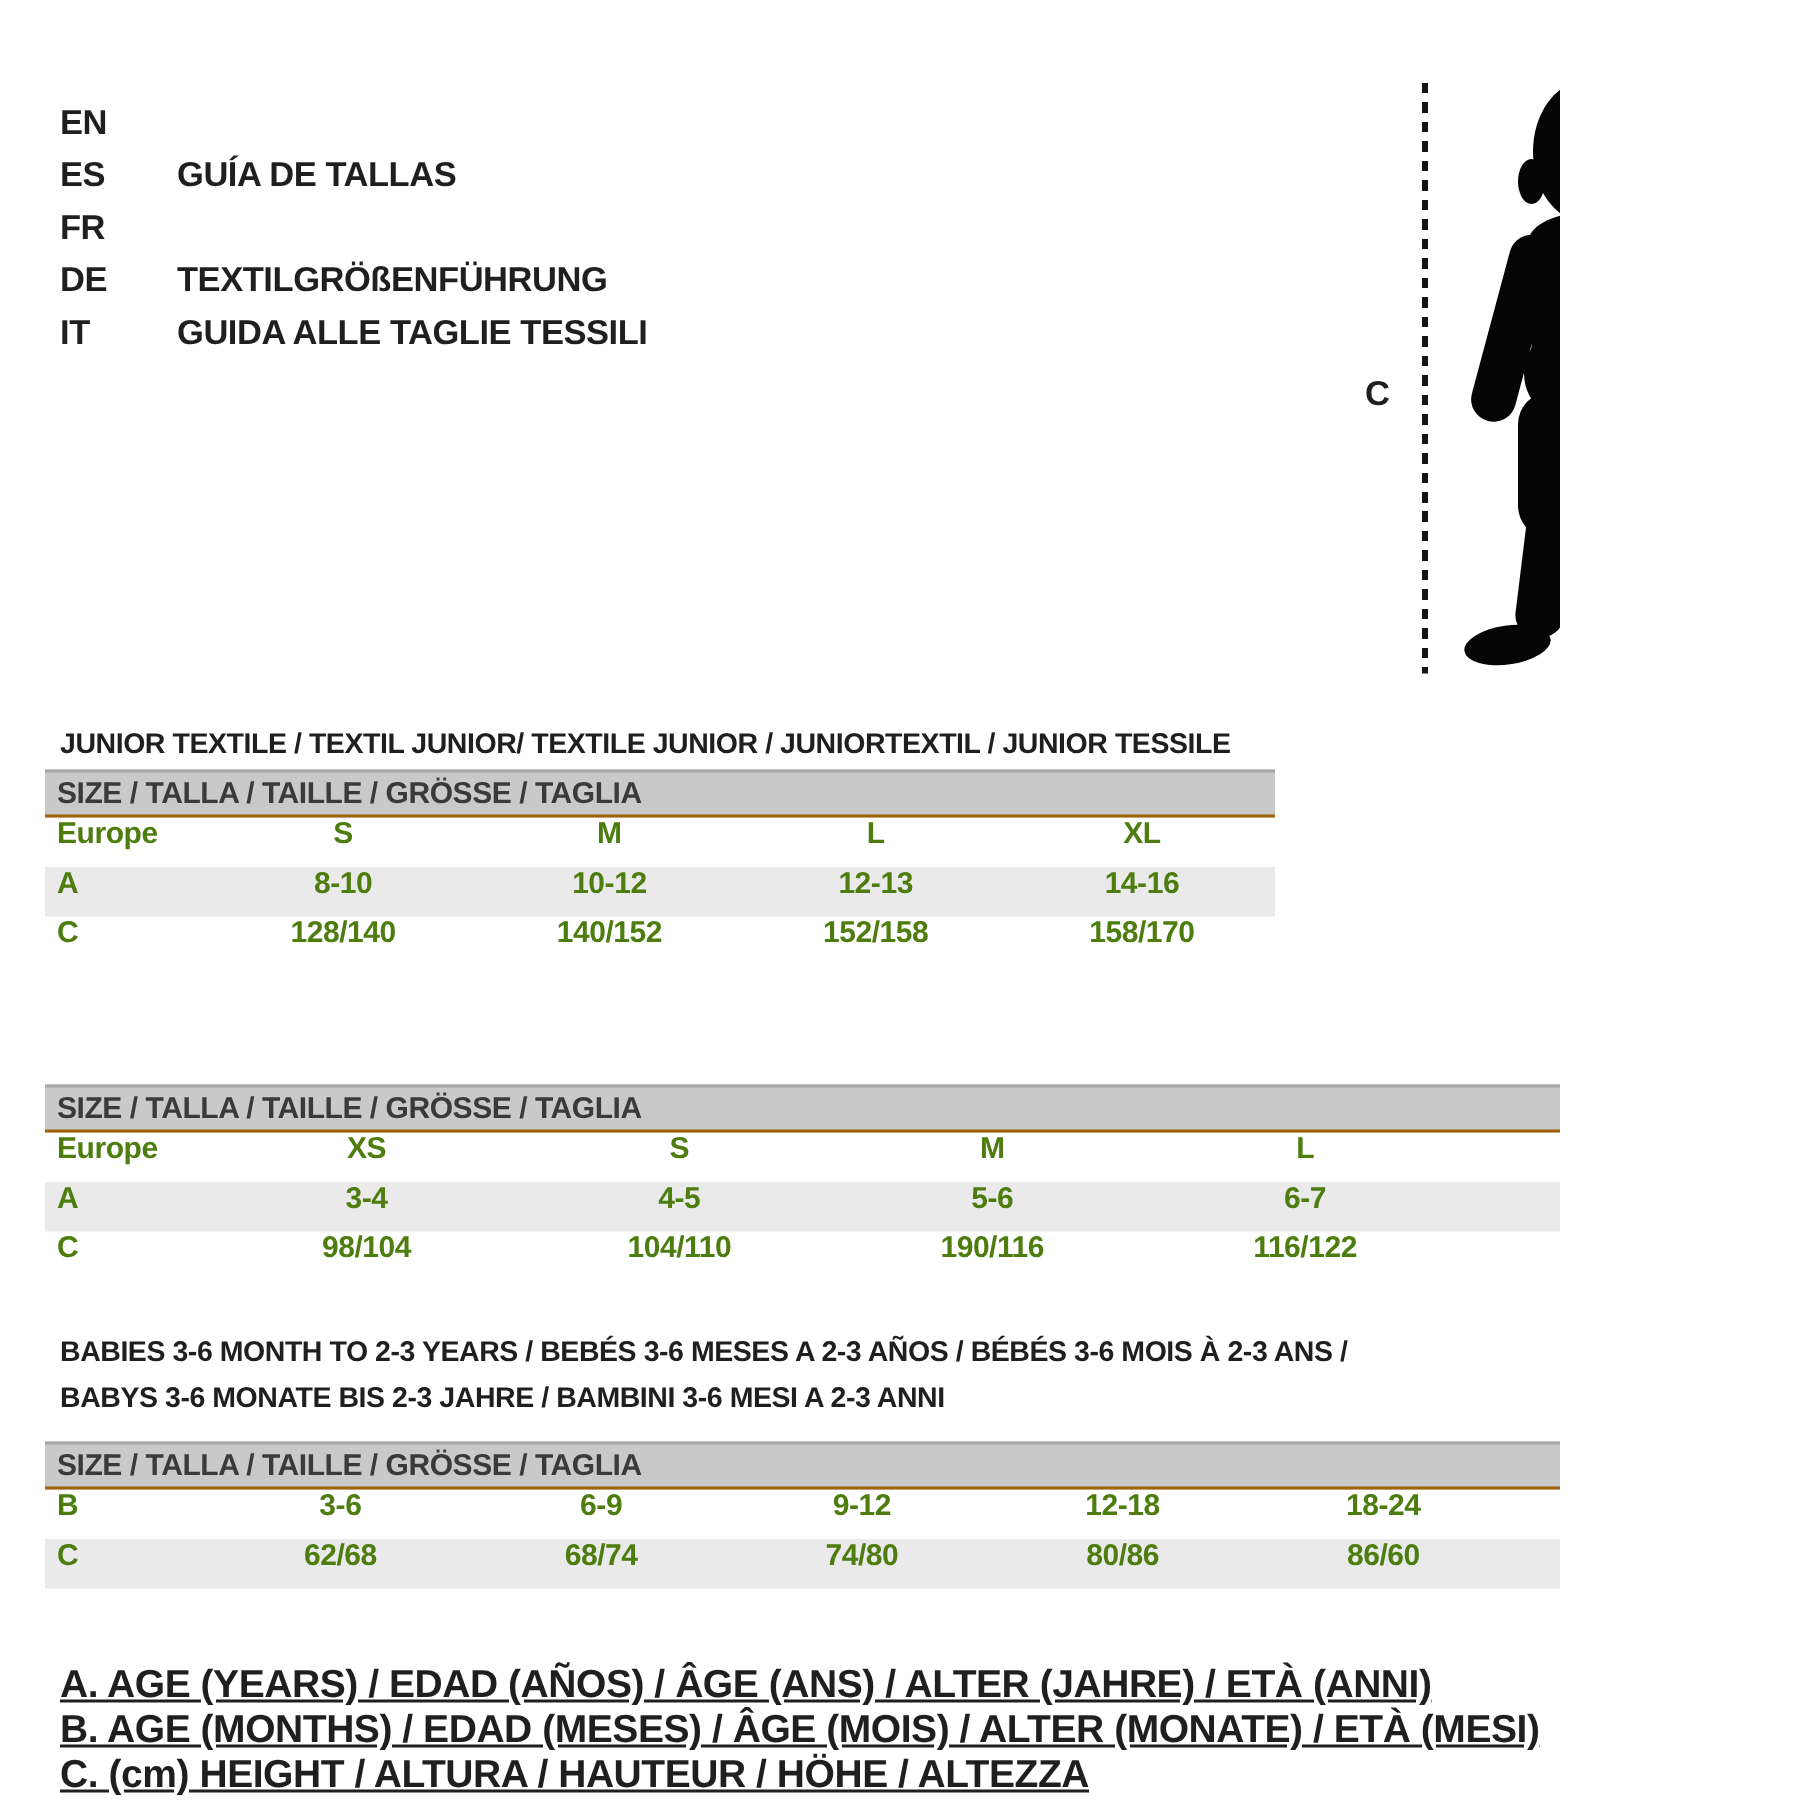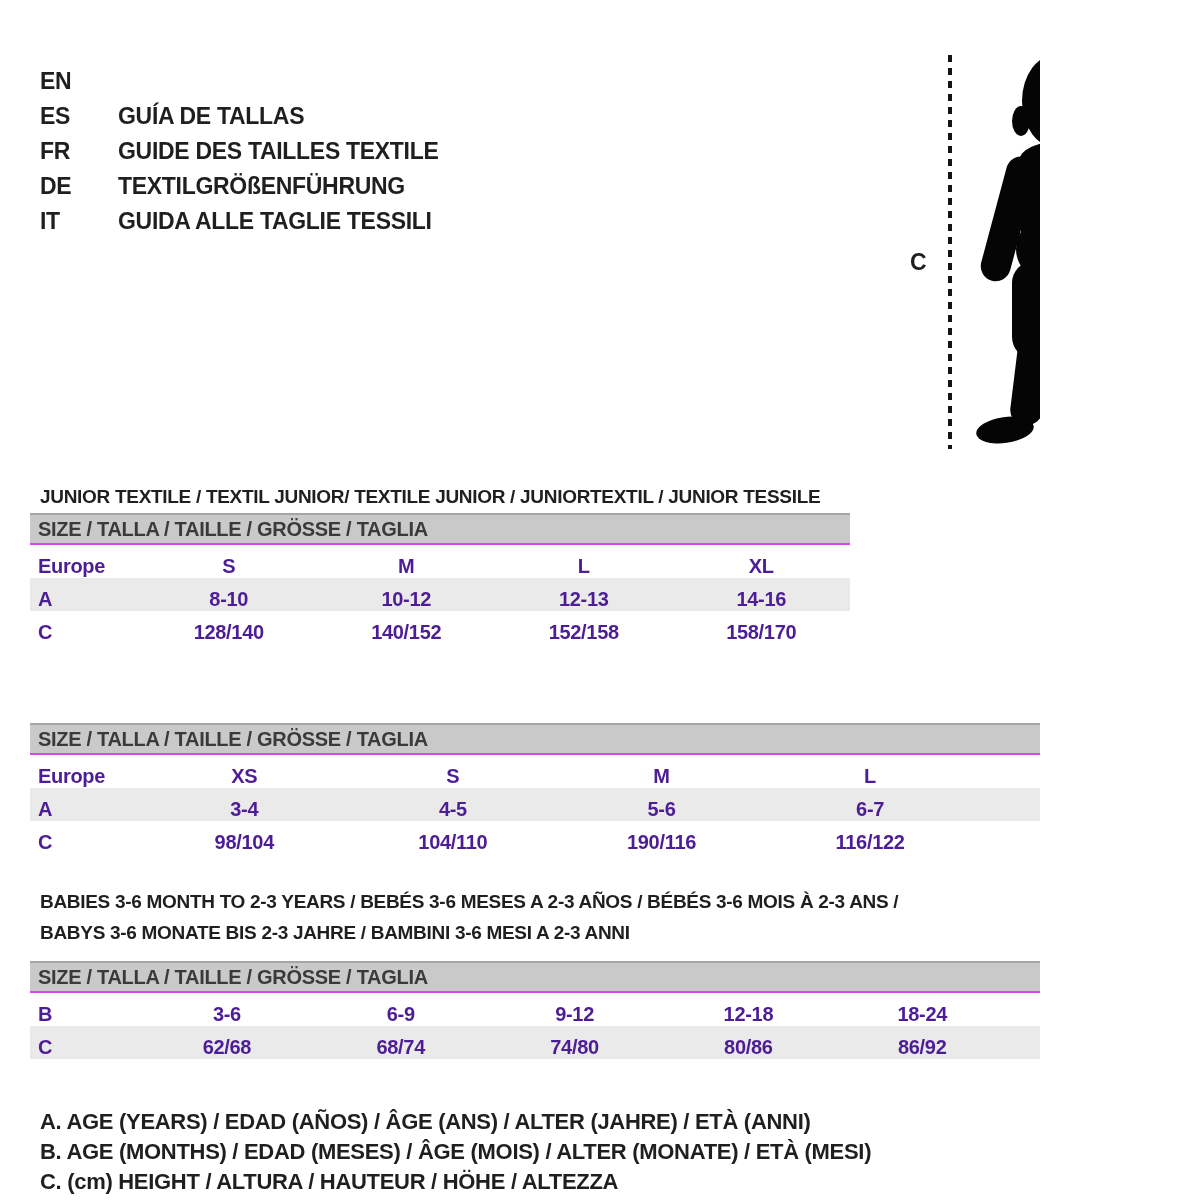--- a/index.html
+++ b/index.html
@@ -18,46 +18,45 @@
     background:repeating-linear-gradient(180deg,#141414 0px,#141414 7px,transparent 7px,transparent 13px);
   }
   .c-label{position:absolute;left:910px;top:214px;font-size:23px;}
   .silhouette{position:absolute;left:965px;top:14px;}
   
   .block-title{position:absolute;left:40px;margin:0;font-size:19px;line-height:31px;font-weight:bold;}
   
   .sg-table{position:absolute;left:30px;}
   .size-bar{
     height:28px;line-height:28px;background:#c9c9c9;color:#3a3a3a;
-    border-top:2px solid #a6a6a6;border-bottom:2px solid #d946ef;
+    border-top:2px solid #a6a6a6;border-bottom:2px solid #a16207;
     font-size:20px;padding-left:8px;
   }
-  .t-row{display:flex;height:33px;align-items:flex-end;font-size:20px;color:#4c1d95;}
+  .t-row{display:flex;height:33px;align-items:flex-start;font-size:20px;color:#4d7c0f;}
   .t-row.shaded{background:#eaeaea;}
   .t-label{width:110px;padding-left:8px;box-sizing:border-box;}
   .t-cell{flex:1;text-align:center;}
   
-  .legend{position:absolute;left:40px;top:1072px;font-size:22px;line-height:30px;}
+  .legend{position:absolute;left:40px;top:1072px;font-size:26px;line-height:30px;text-decoration:underline;}
 </style>
 </head>
 <body>
 
 <div class="canvas">
 
   <header class="langs">
     <div class="lang-row">
       <span class="lang-code">EN</span>
     </div>
     <div class="lang-row">
       <span class="lang-code">ES</span>
       <span class="lang-label">GUÍA DE TALLAS</span>
     </div>
     <div class="lang-row">
       <span class="lang-code">FR</span>
-      <span class="lang-label">GUIDE DES TAILLES TEXTILE</span>
     </div>
     <div class="lang-row">
       <span class="lang-code">DE</span>
       <span class="lang-label">TEXTILGRÖßENFÜHRUNG</span>
     </div>
     <div class="lang-row">
       <span class="lang-code">IT</span>
       <span class="lang-label">GUIDA ALLE TAGLIE TESSILI</span>
     </div>
   </header>
@@ -150,21 +149,21 @@
       <span class="t-cell">12-18</span>
       <span class="t-cell">18-24</span>
       <span class="t-cell">24-36</span>
     </div>
     <div class="t-row shaded">
       <span class="t-label">C</span>
       <span class="t-cell">62/68</span>
       <span class="t-cell">68/74</span>
       <span class="t-cell">74/80</span>
       <span class="t-cell">80/86</span>
-      <span class="t-cell">86/92</span>
+      <span class="t-cell">86/60</span>
       <span class="t-cell">92/98</span>
     </div>
   </div>
 
   <footer class="legend">
     <div>A. AGE (YEARS) / EDAD (AÑOS) / ÂGE (ANS) / ALTER (JAHRE) / ETÀ (ANNI)</div>
     <div>B. AGE (MONTHS) / EDAD (MESES) / ÂGE (MOIS) / ALTER (MONATE) / ETÀ (MESI)</div>
     <div>C. (cm) HEIGHT / ALTURA / HAUTEUR / HÖHE / ALTEZZA</div>
   </footer>
 

